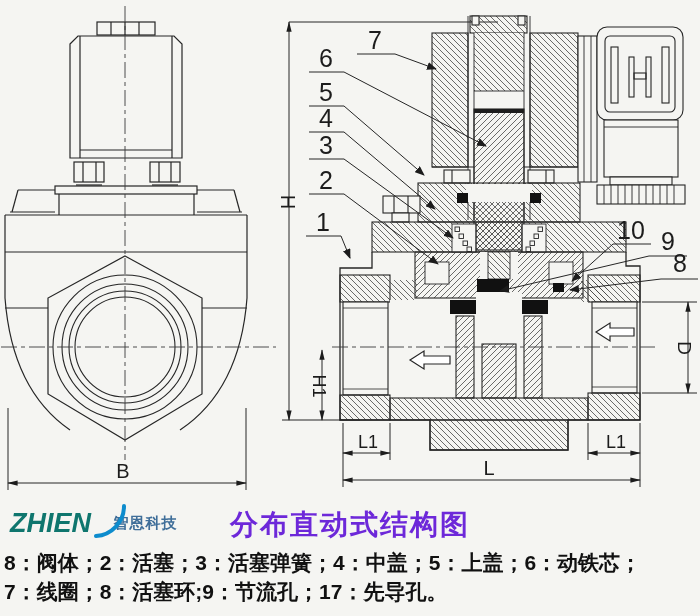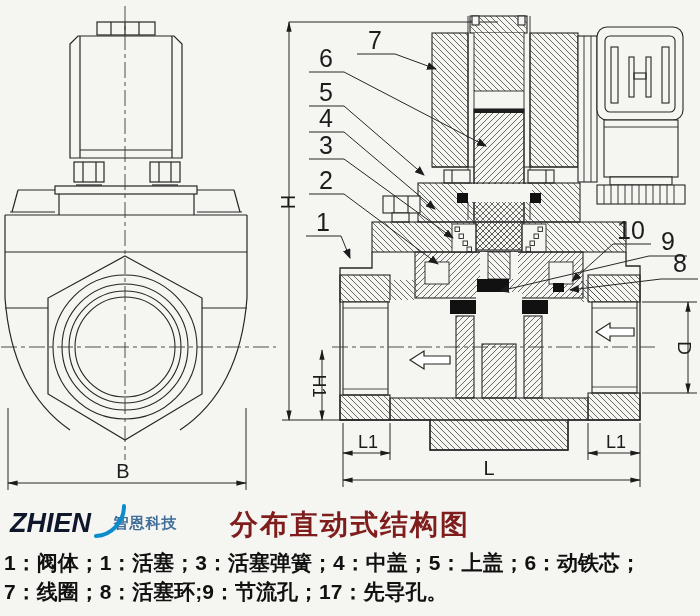--- a/index.html
+++ b/index.html
@@ -9,30 +9,30 @@
     font-family:"Liberation Sans","DejaVu Sans",sans-serif;
     position:relative;overflow:hidden;
   }
   .sheet{position:absolute;left:0;top:0;width:700px;height:616px;background:#f5f5f2;}
   svg text{user-select:none;}
   .drawing{position:absolute;left:0;top:0;}
   .footer{position:absolute;left:0;top:498px;width:700px;height:118px;}
   .logo{position:absolute;left:10px;top:10px;height:36px;white-space:nowrap;}
   .logo .brand{
     font-size:27px;font-weight:800;font-style:italic;
-    color:#0f172a;letter-spacing:0px;
+    color:#0f766e;letter-spacing:0px;
   }
   .logo .swoosh{position:absolute;left:84px;top:-4px;}
   .logo .company{
     font-size:15px;font-weight:700;color:#3f6e99;
     margin-left:18px;vertical-align:4px;letter-spacing:1px;
   }
   .page-title{
     position:absolute;left:0;top:8px;width:700px;
-    text-align:center;font-size:28px;font-weight:800;color:#7f1d1d;
+    text-align:center;font-size:28px;font-weight:800;color:#6d28d9;
     letter-spacing:2px;
   }
   .legend{position:absolute;left:4px;top:50px;width:696px;color:#111;}
   .legend .line{
     font-size:21px;font-weight:700;letter-spacing:0px;
     line-height:29px;white-space:nowrap;
   }
 </style>
 </head>
 <body>
@@ -340,18 +340,18 @@
 <div class="footer">
   <div class="logo">
     <span class="brand">ZHIEN</span>
     <svg class="swoosh" width="46" height="34" viewBox="0 0 46 34">
       <path d="M2,32 A30,30 0 0 0 30,2" fill="none" stroke="#0d8ccd" stroke-width="4" stroke-linecap="round"></path>
     </svg>
     <span class="company">智恩科技</span>
   </div>
   <div class="page-title">分布直动式结构图</div>
   <div class="legend">
-    <div class="line">1：阀体；1：活塞；3：活塞弹簧；4：中盖；5：上盖；6：动铁芯；</div>
+    <div class="line">8：阀体；2：活塞；3：活塞弹簧；4：中盖；5：上盖；6：动铁芯；</div>
     <div class="line">7：线圈；8：活塞环;9：节流孔；17：先导孔。</div>
   </div>
 </div>
 
 </div>
 
 </body></html>

